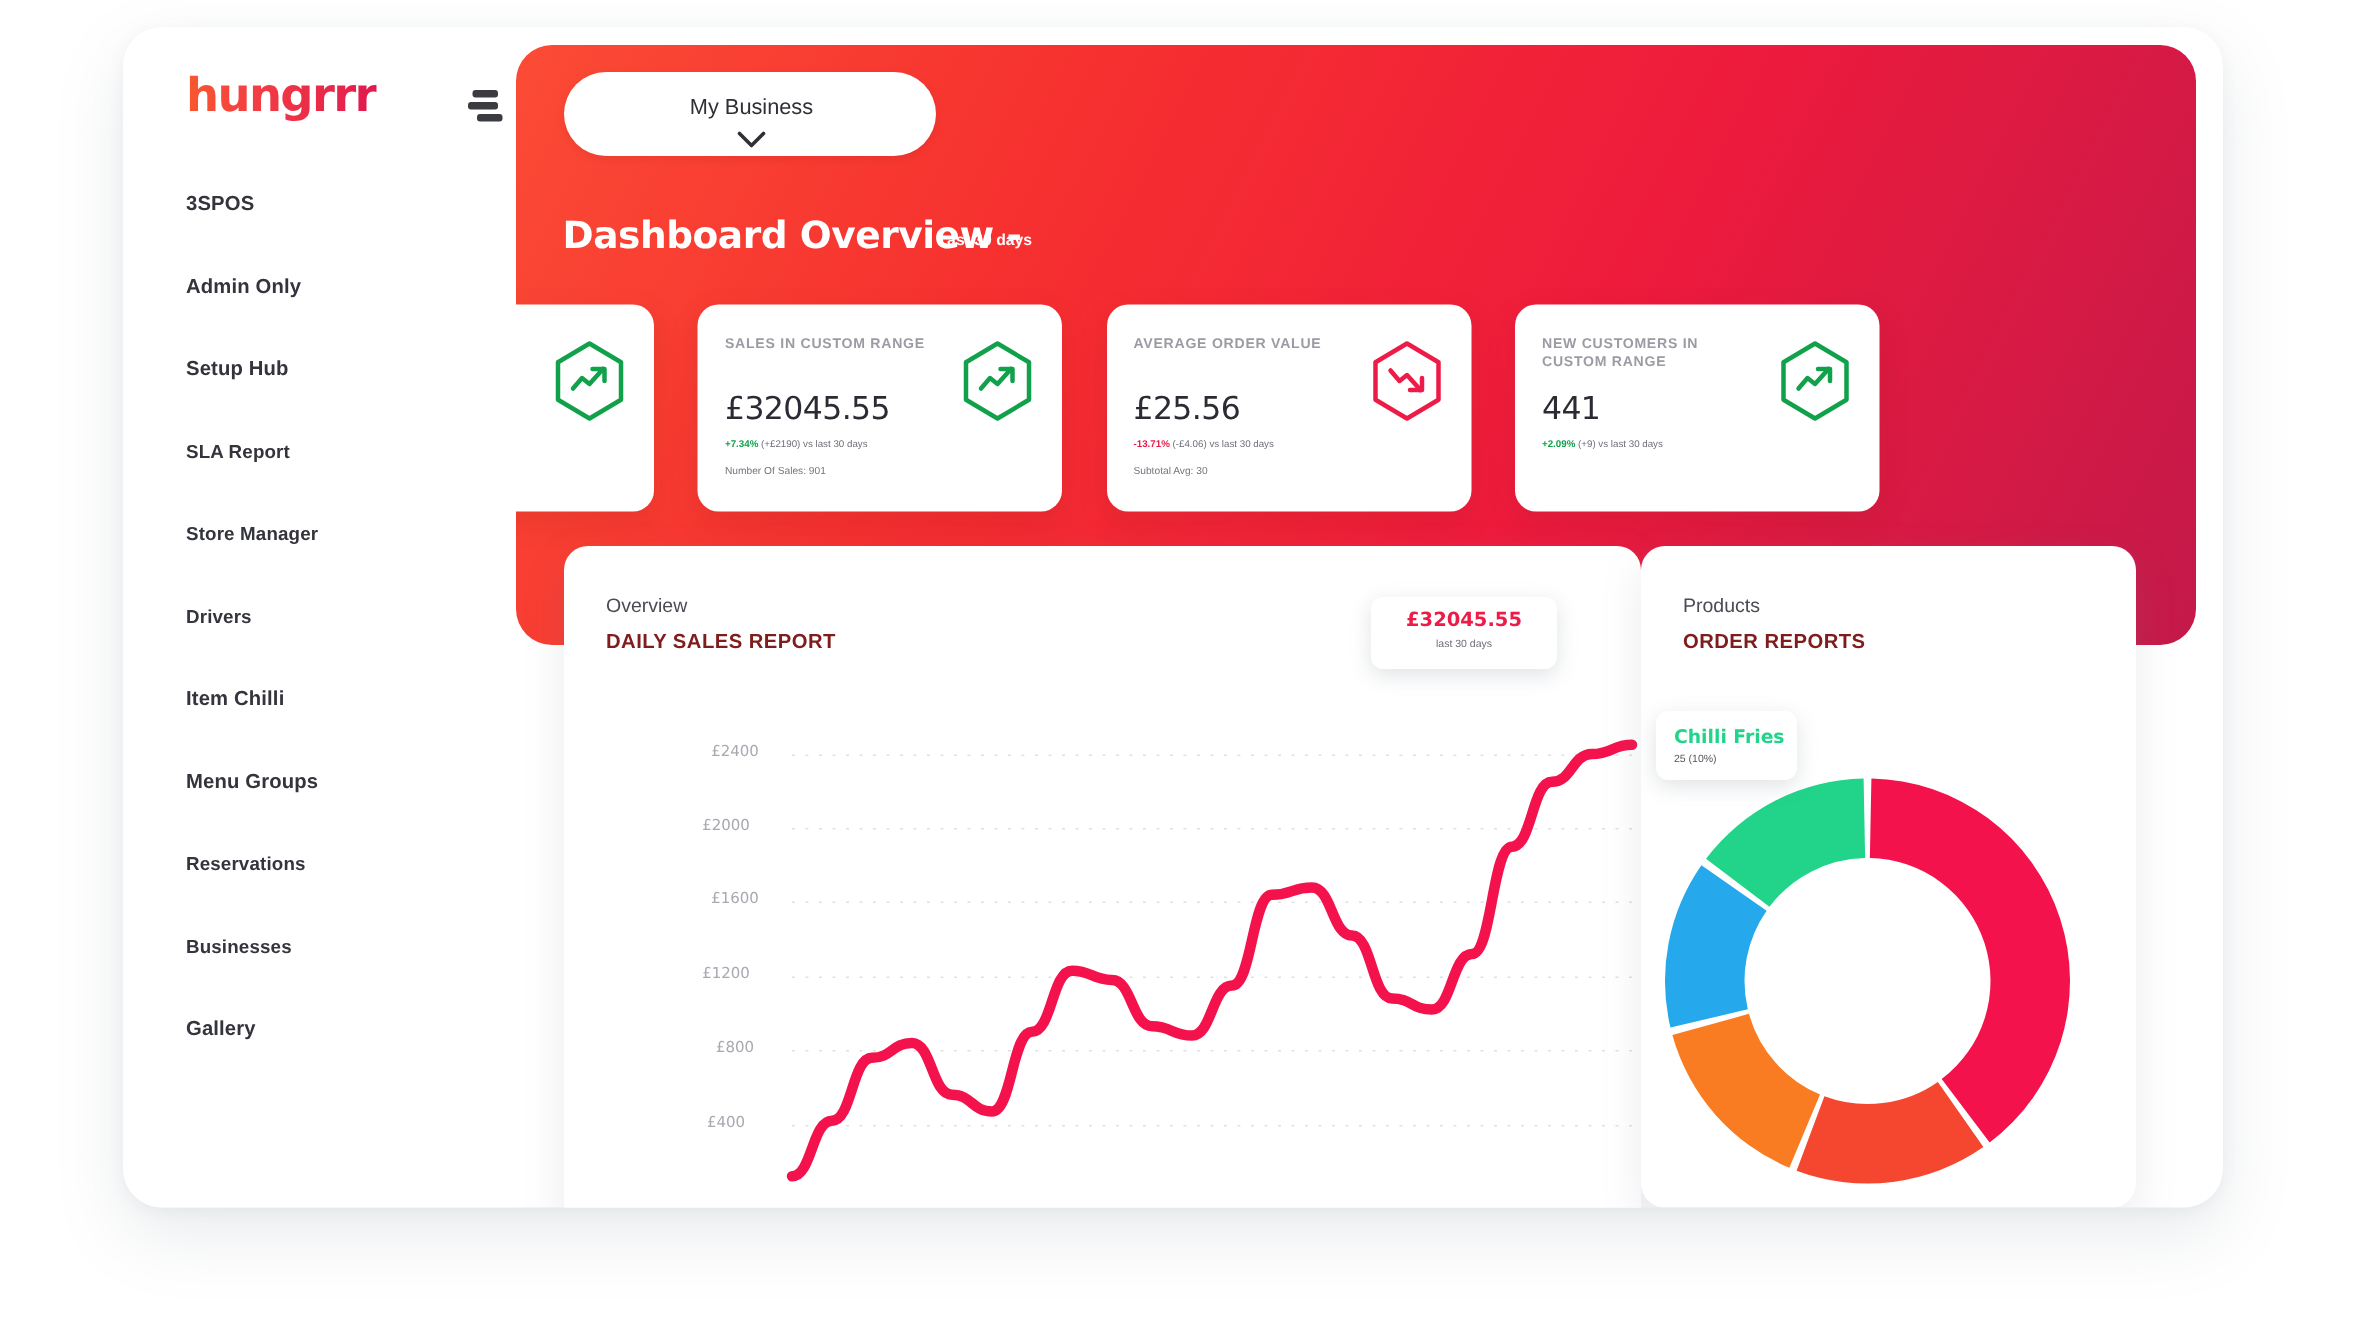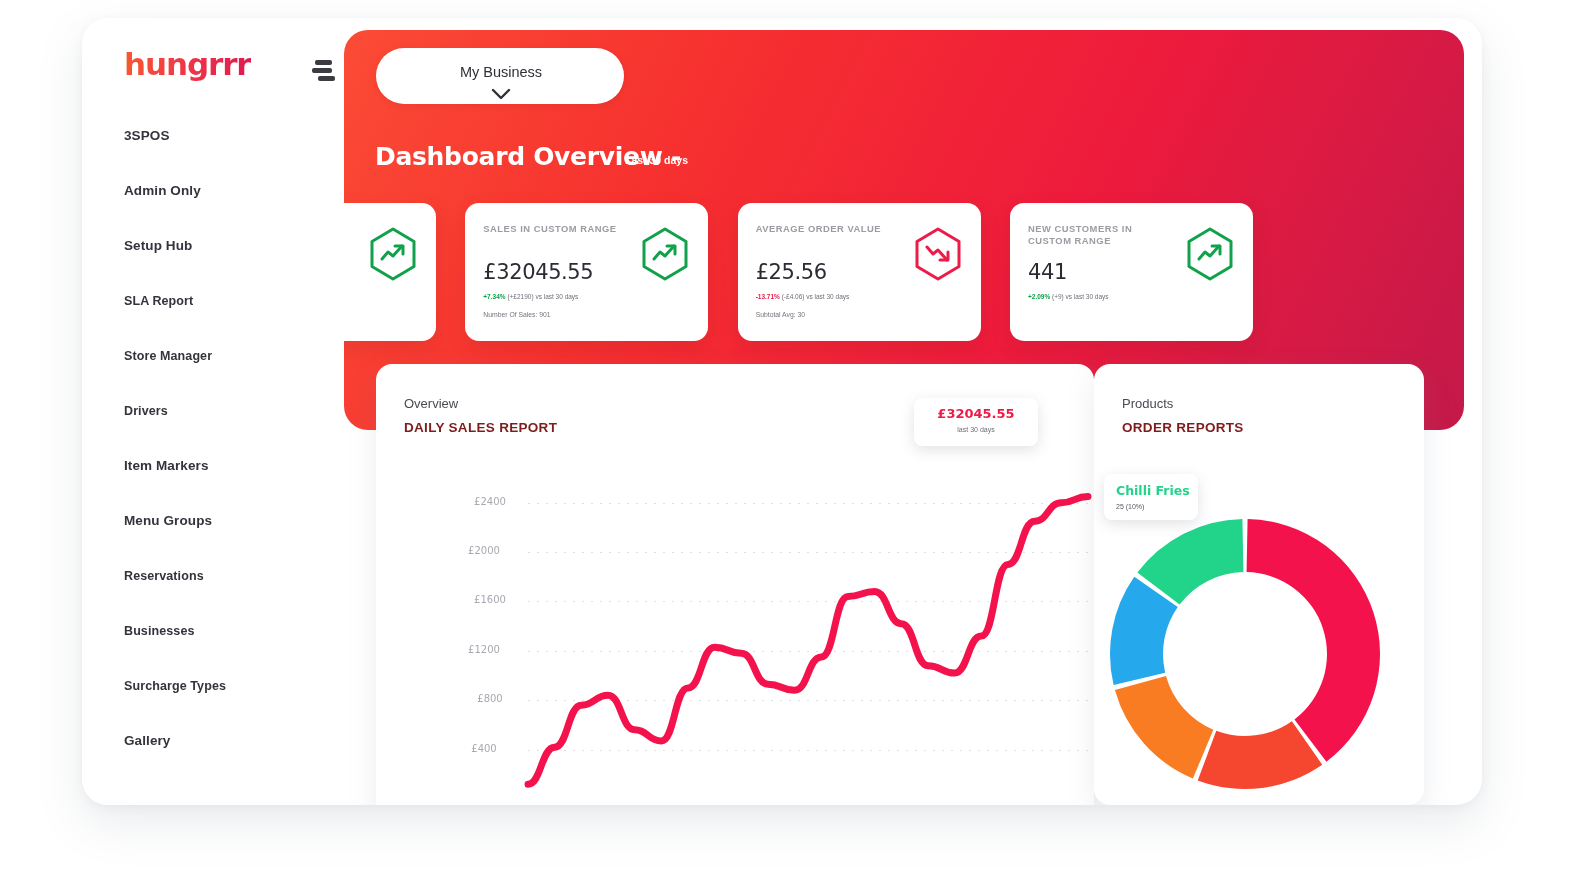--- a/index.html
+++ b/index.html
@@ -293,33 +293,30 @@
         <div class="nav-item sm">
             <span>SLA Report</span>
           </div>
         <div class="nav-item sm">
             <span>Store Manager</span>
           </div>
         <div class="nav-item sm">
             <span>Drivers</span>
           </div>
         <div class="nav-item">
-            <span>Item Markers</span>
+            <span>Item Chilli</span>
           </div>
         <div class="nav-item">
             <span>Menu Groups</span>
           </div>
         <div class="nav-item sm">
             <span>Reservations</span>
           </div>
         <div class="nav-item sm">
             <span>Businesses</span>
-          </div>
-        <div class="nav-item sm">
-            <span>Surcharge Types</span>
           </div>
         <div class="nav-item">
             <span>Gallery</span>
           </div>
       </div>
     </div>
 
     <div id="hero">
       <div id="biz-select">
         <span class="label">My Business</span>

